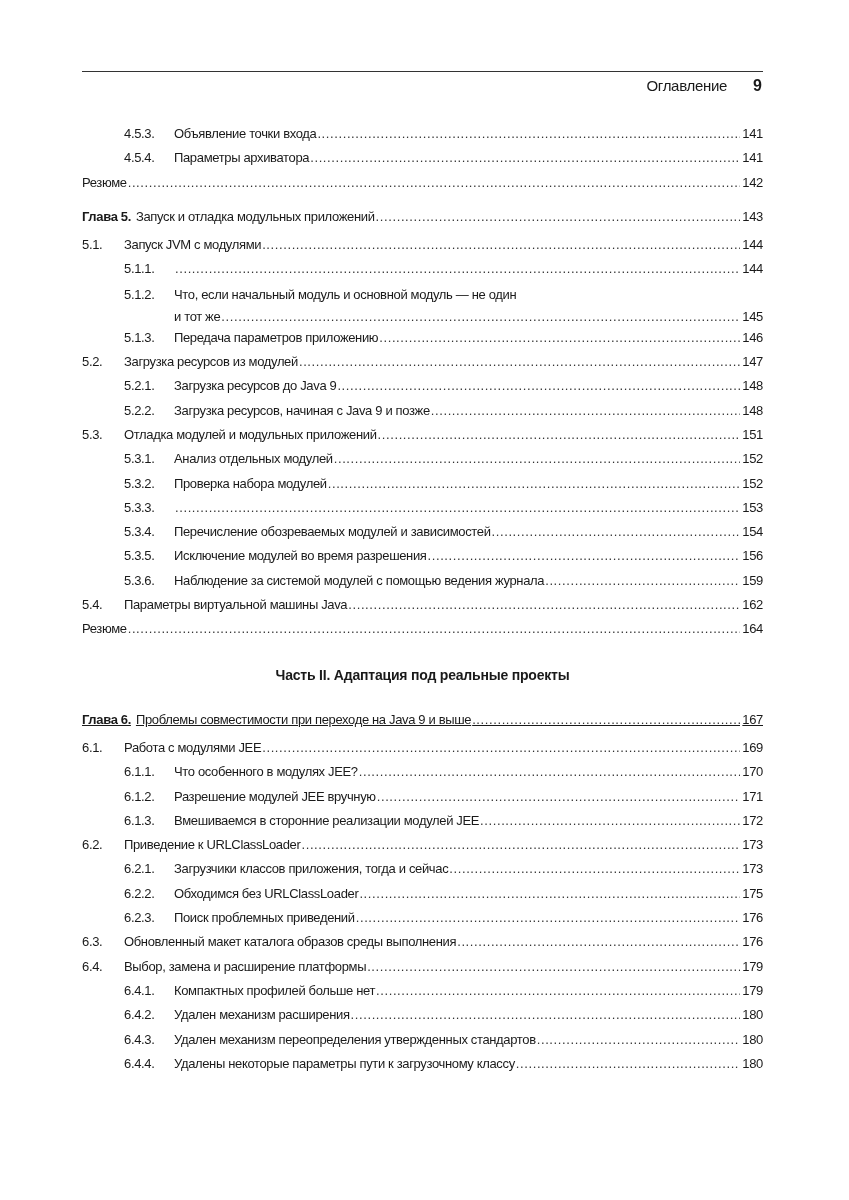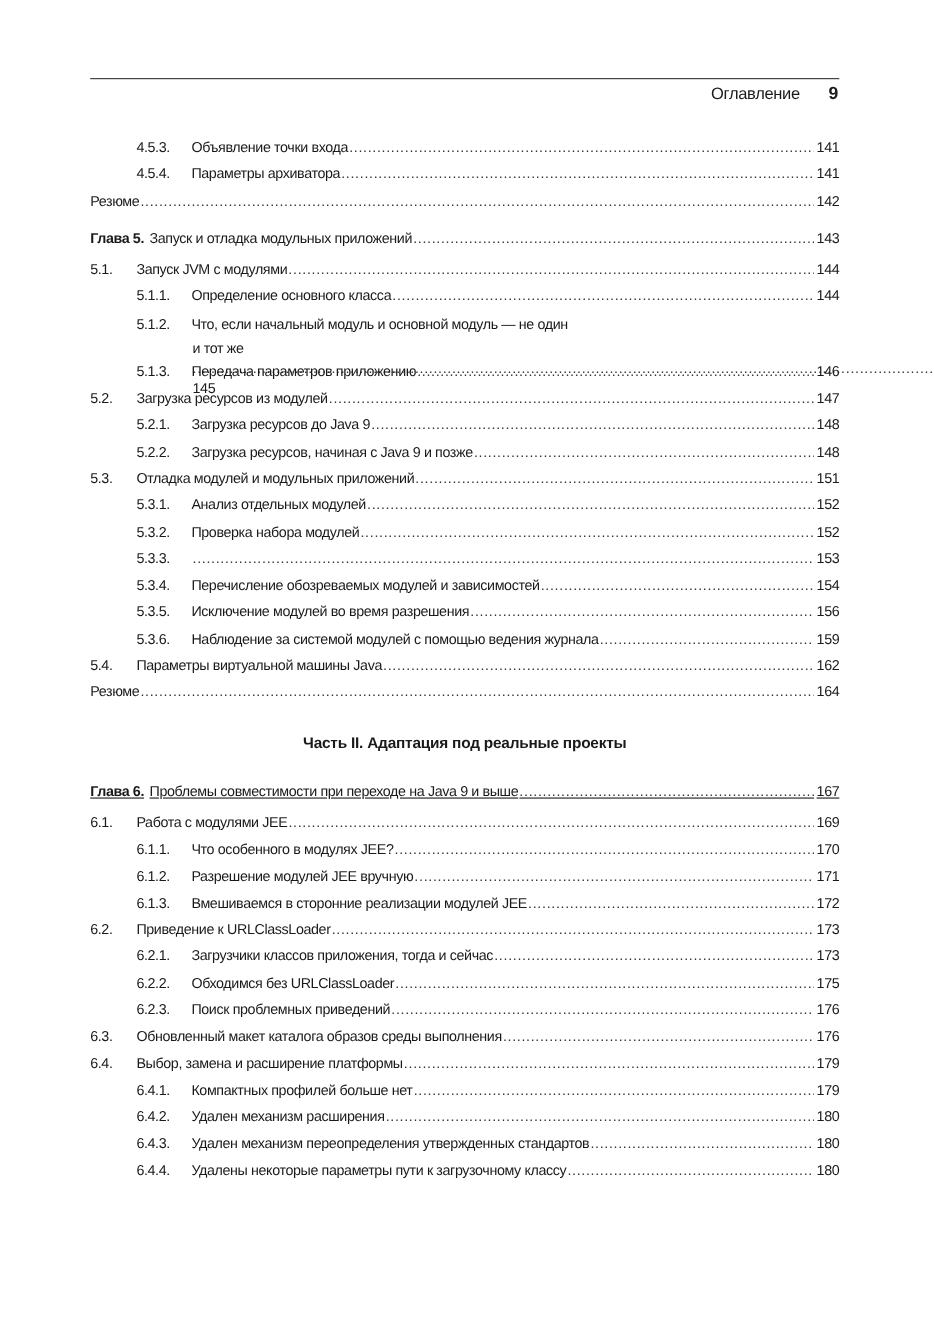--- a/index.html
+++ b/index.html
@@ -73,31 +73,30 @@
       <div class="line">
         <span class="num">5.1.</span>
         <span class="text">Запуск JVM с модулями</span>
         <span class="dots"></span>
         <span class="page">144</span>
       </div>
     </div>
   <div class="entry l2">
       <div class="line">
         <span class="num">5.1.1.</span>
-        <span class="text">Определение основного класса</span>
         <span class="dots"></span>
         <span class="page">144</span>
       </div>
     </div>
   <div class="entry l2 twoline">
     <div style="display:flex; white-space:nowrap; line-height:26px;">
         <span class="num" style="margin-left:42px;width:50px;">5.1.2.</span>
         <span class="text">Что, если начальный модуль и основной модуль — не один</span>
       </div>
-    <div class="line" style="padding-left:92px; line-height:18px;flex-direction:column;">
+    <div class="line" style="padding-left:92px; line-height:18px;">
         <span class="text">и тот же</span>
         <span class="dots"></span>
         <span class="page">145</span>
       </div>
   </div>
   <div class="entry l2">
       <div class="line">
         <span class="num">5.1.3.</span>
         <span class="text">Передача параметров приложению</span>
         <span class="dots"></span>

